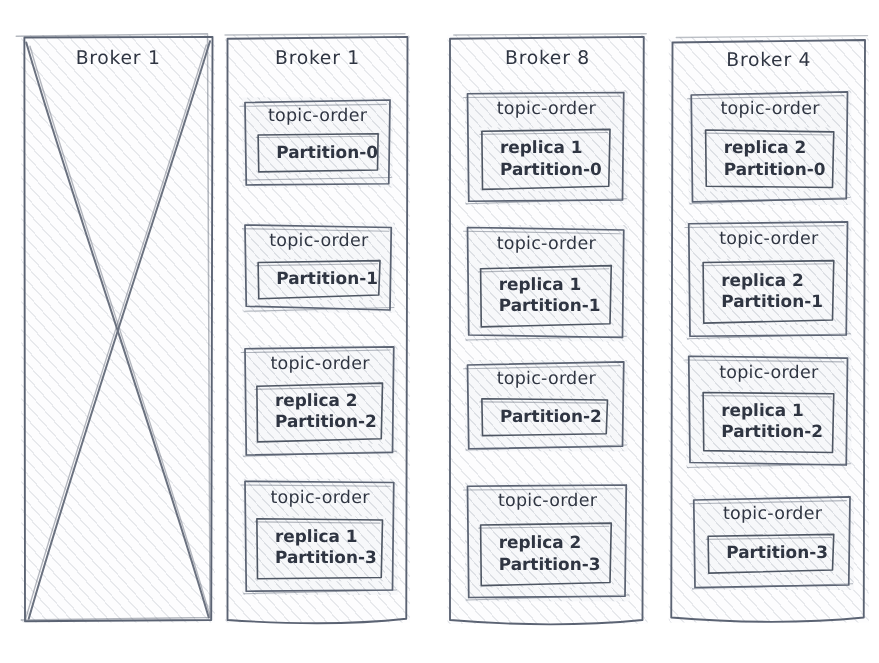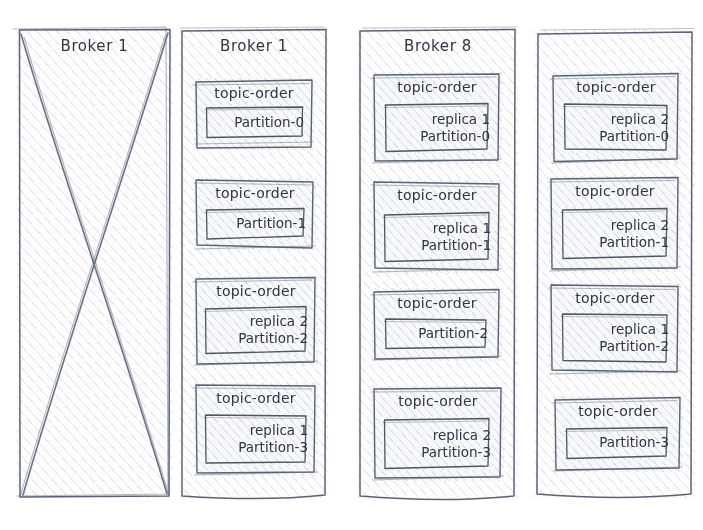--- a/index.html
+++ b/index.html
@@ -100,29 +100,30 @@
     position: absolute;
     box-sizing: border-box;
   }
   .part-frame {
     position: absolute;
     inset: 0;
     pointer-events: none;
   }
   .part-text {
     position: absolute;
-    left: 0;
+    left: 16px;
     right: 0;
     top: 50%;
     transform: translateY(-50%);
-    text-align: right;
+    text-align: left;
     font-size: 13.5px;
     color: #2f3542;
     line-height: 1.28;
     z-index: 4;
+    font-weight: bold;
   }
   .part-text .ln {
     display: block;
     white-space: nowrap;
   }
 
   
   .cross-layer {
     position: absolute;
     inset: 0;
@@ -400,20 +401,21 @@
 
   <div class="broker hatch" id="broker-4" style="left:535px; top:30px; width:160px; height:468px;">
     <div class="broker-frame">
       <svg width="160" height="468" viewBox="0 0 160 468" aria-hidden="true">
         <g fill="none" stroke="#5b6373" stroke-width="1.5" stroke-linecap="round" stroke-linejoin="round">
           <path d="M3,4 L157,2 L156,464 C105,469 50,468 2,464 Z"></path>
           <path d="M6,0 L159,-1.5" opacity="0.4" stroke-width="1.1"></path>
         </g>
       </svg>
     </div>
+    <div class="broker-title">Broker 4</div>
 
     <div class="topic-box hatch-dense" style="left:16px; top:42px; width:130px; height:92px;">
       <div class="topic-frame">
         <svg width="130" height="92" viewBox="0 0 130 92" aria-hidden="true">
           <g fill="none" stroke="#5b6373" stroke-width="1.4" stroke-linecap="round" stroke-linejoin="round">
             <path d="M2,4 L127,1.5 L126,87 L3,89.5 Z"></path>
             <path d="M-1,7 L124,4.5" opacity="0.45" stroke-width="1"></path>
             <path d="M1,91 L129,86" opacity="0.45" stroke-width="1"></path>
           </g>
         </svg>

